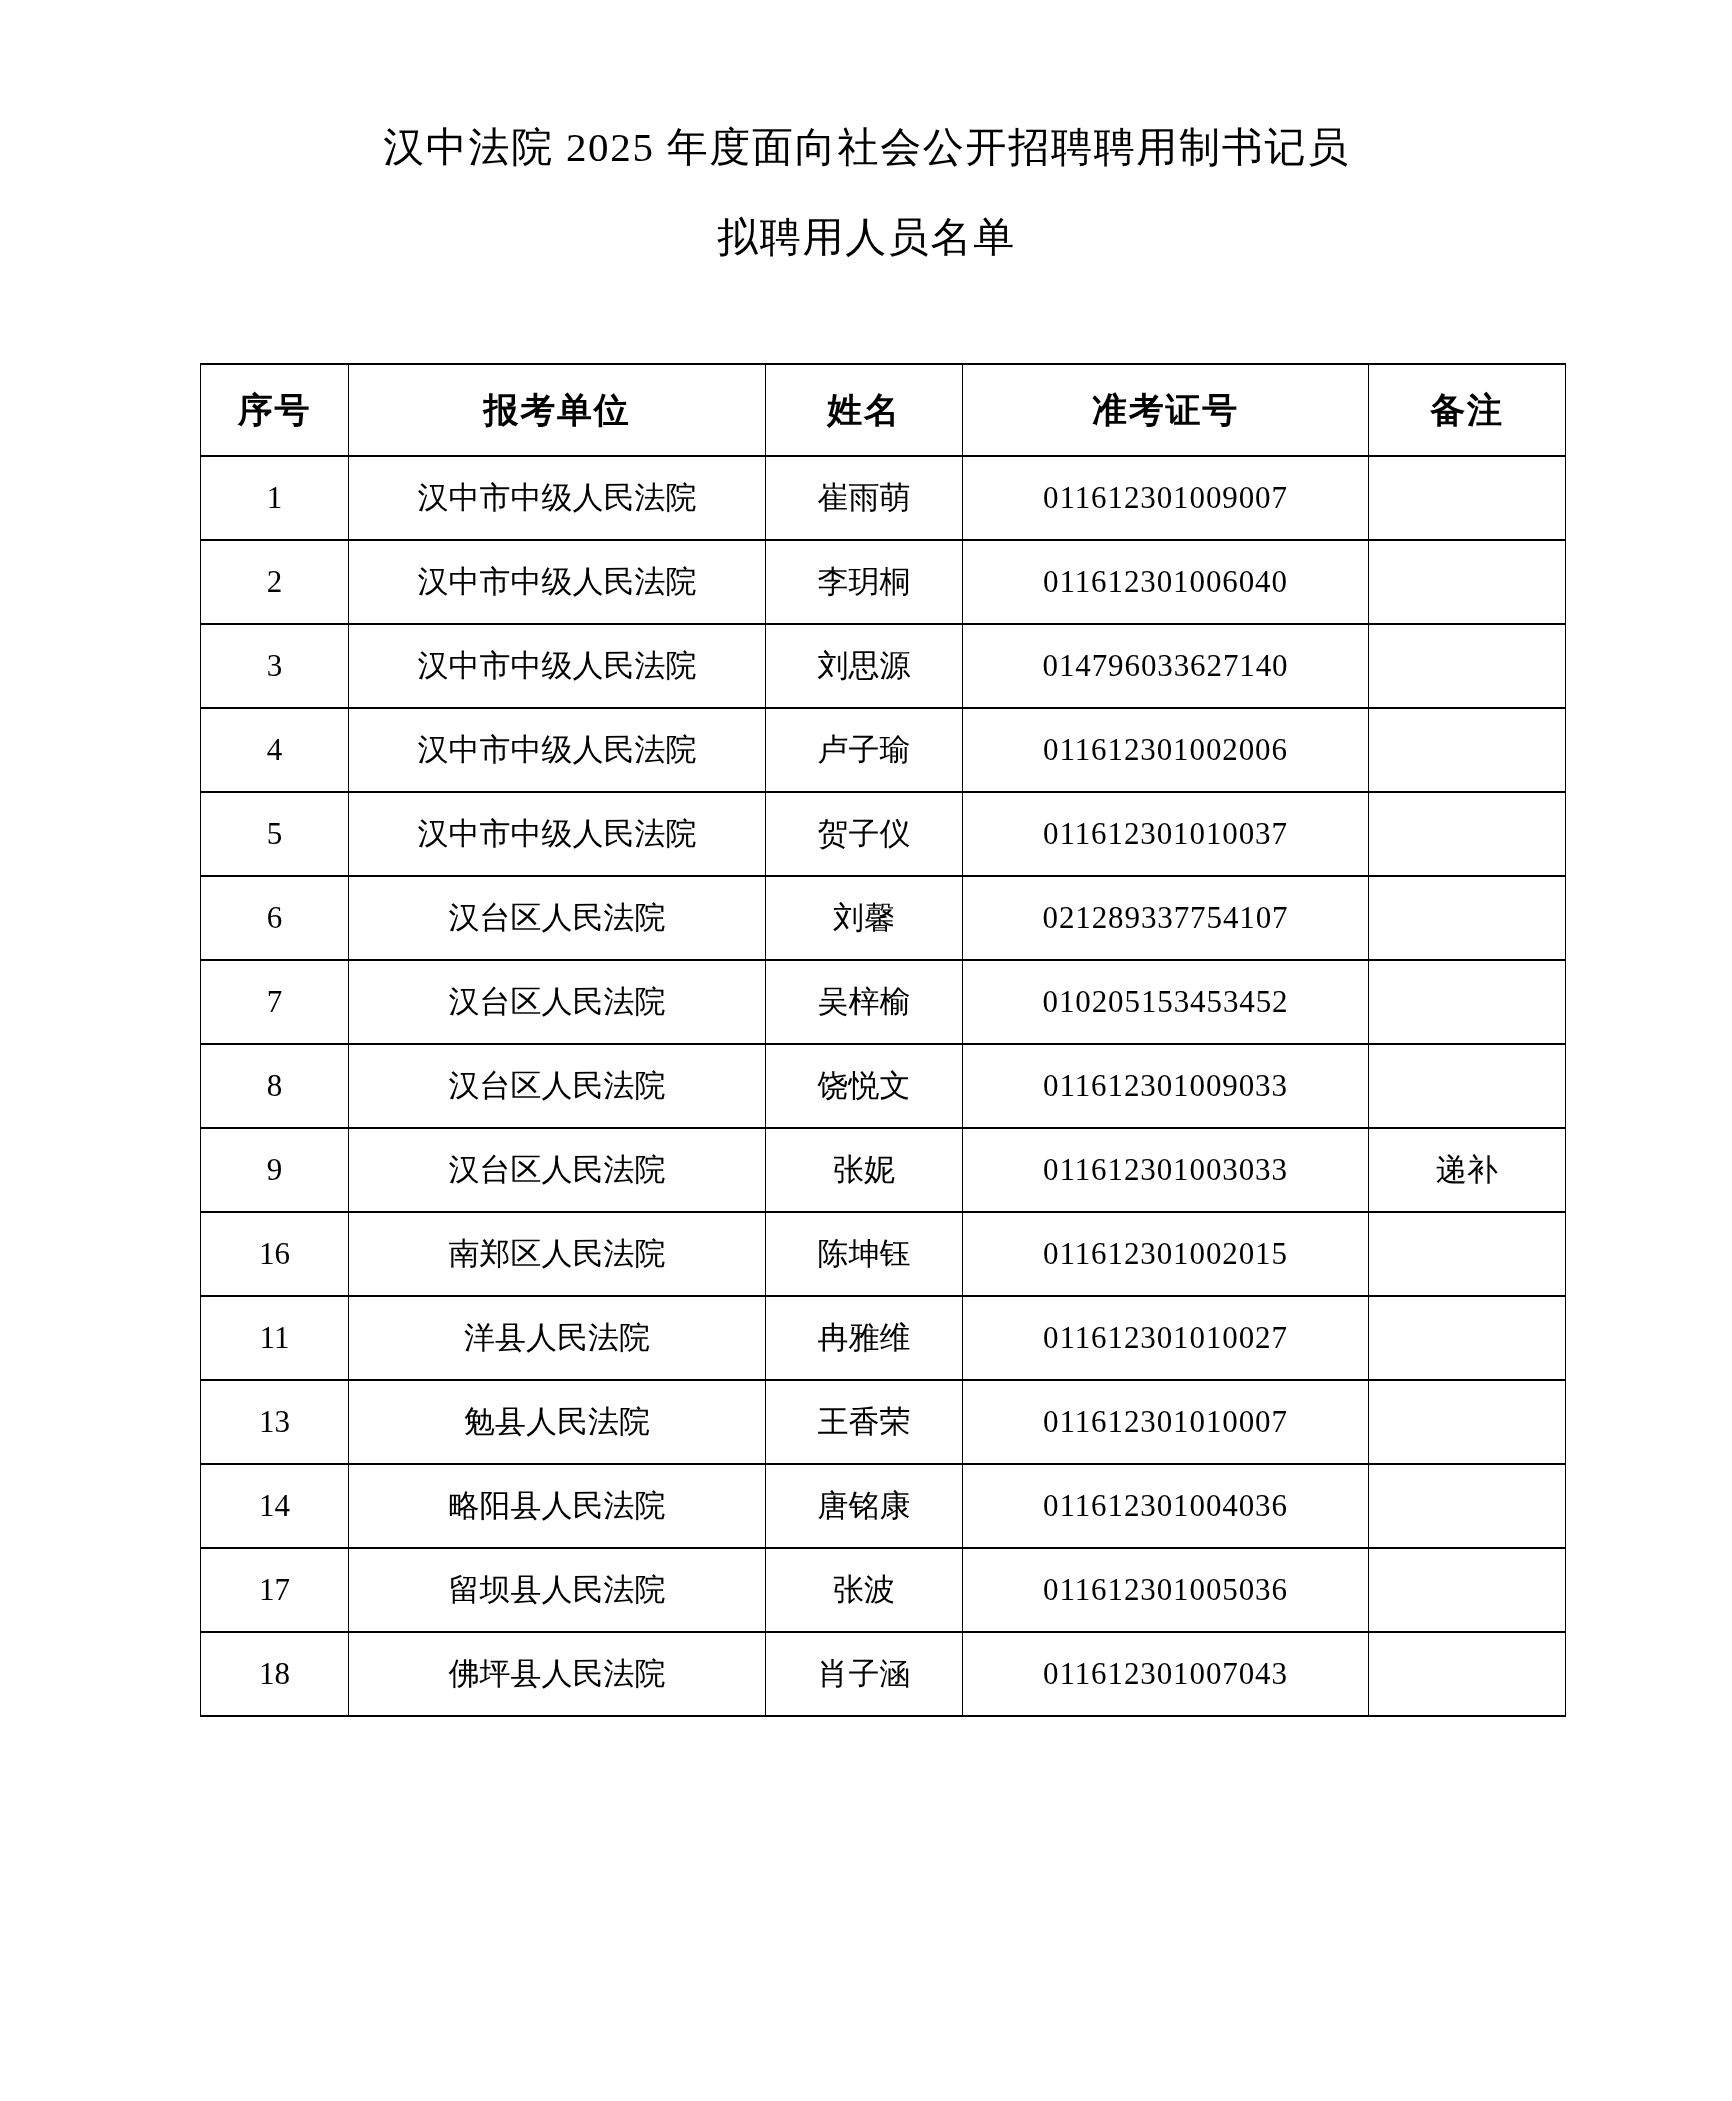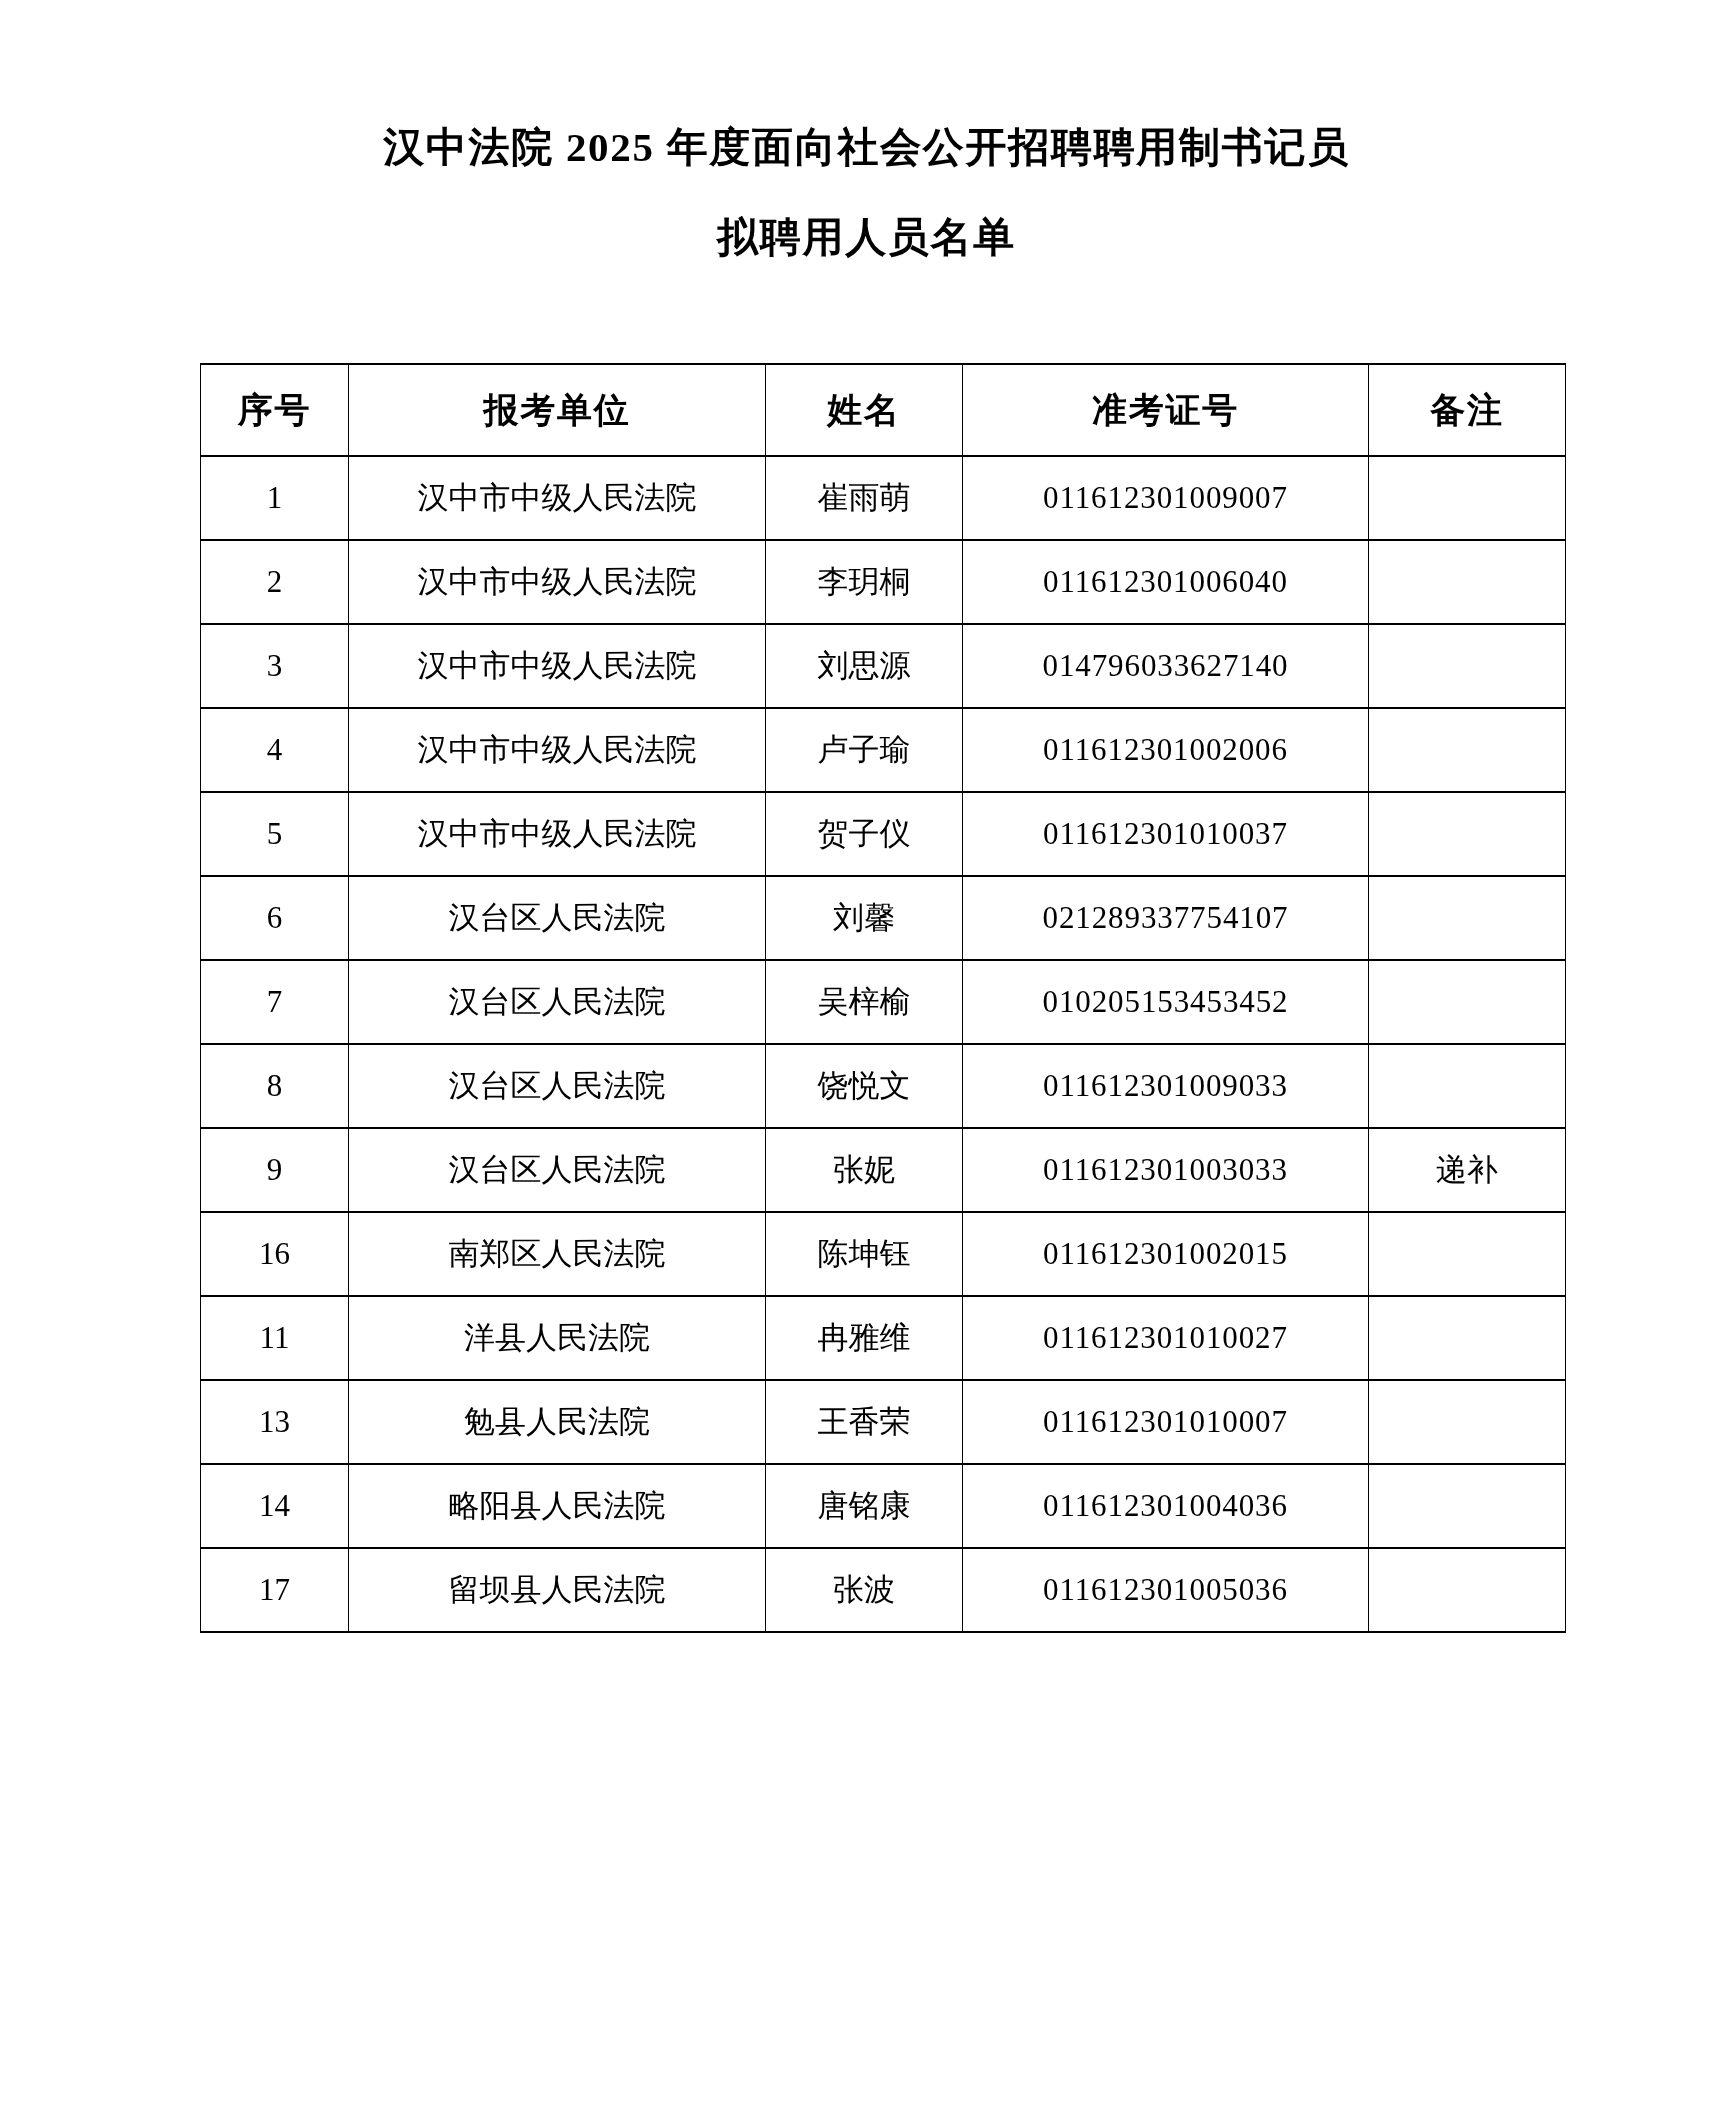--- a/index.html
+++ b/index.html
@@ -17,21 +17,21 @@
   .page {
     position: absolute;
     inset: 0;
     background: #ffffff;
   }
   .doc-title {
     position: absolute;
     left: 0;
     width: 100%;
     text-align: center;
-    font-weight: bold;
+    font-weight: normal;
     font-size: 41px;
     line-height: 1.1;
     letter-spacing: 1.7px;
     white-space: pre;
   }
   #title-line1 { top: 125px; }
   #title-line2 { top: 215px; }
 
   table.roster {
     position: absolute;
@@ -189,16 +189,23 @@
           <td class="cell-ticket">011612301004036</td>
           <td class="cell-remark"></td>
         </tr>
         <tr>
           <td class="cell-index">17</td>
           <td class="cell-unit">留坝县人民法院</td>
           <td class="cell-name">张波</td>
           <td class="cell-ticket">011612301005036</td>
           <td class="cell-remark"></td>
         </tr>
+        <tr>
+          <td class="cell-index">18</td>
+          <td class="cell-unit">佛坪县人民法院</td>
+          <td class="cell-name">肖子涵</td>
+          <td class="cell-ticket">011612301007043</td>
+          <td class="cell-remark"></td>
+        </tr>
       </tbody>
   </table>
 </div>
 
 
 </body></html>

